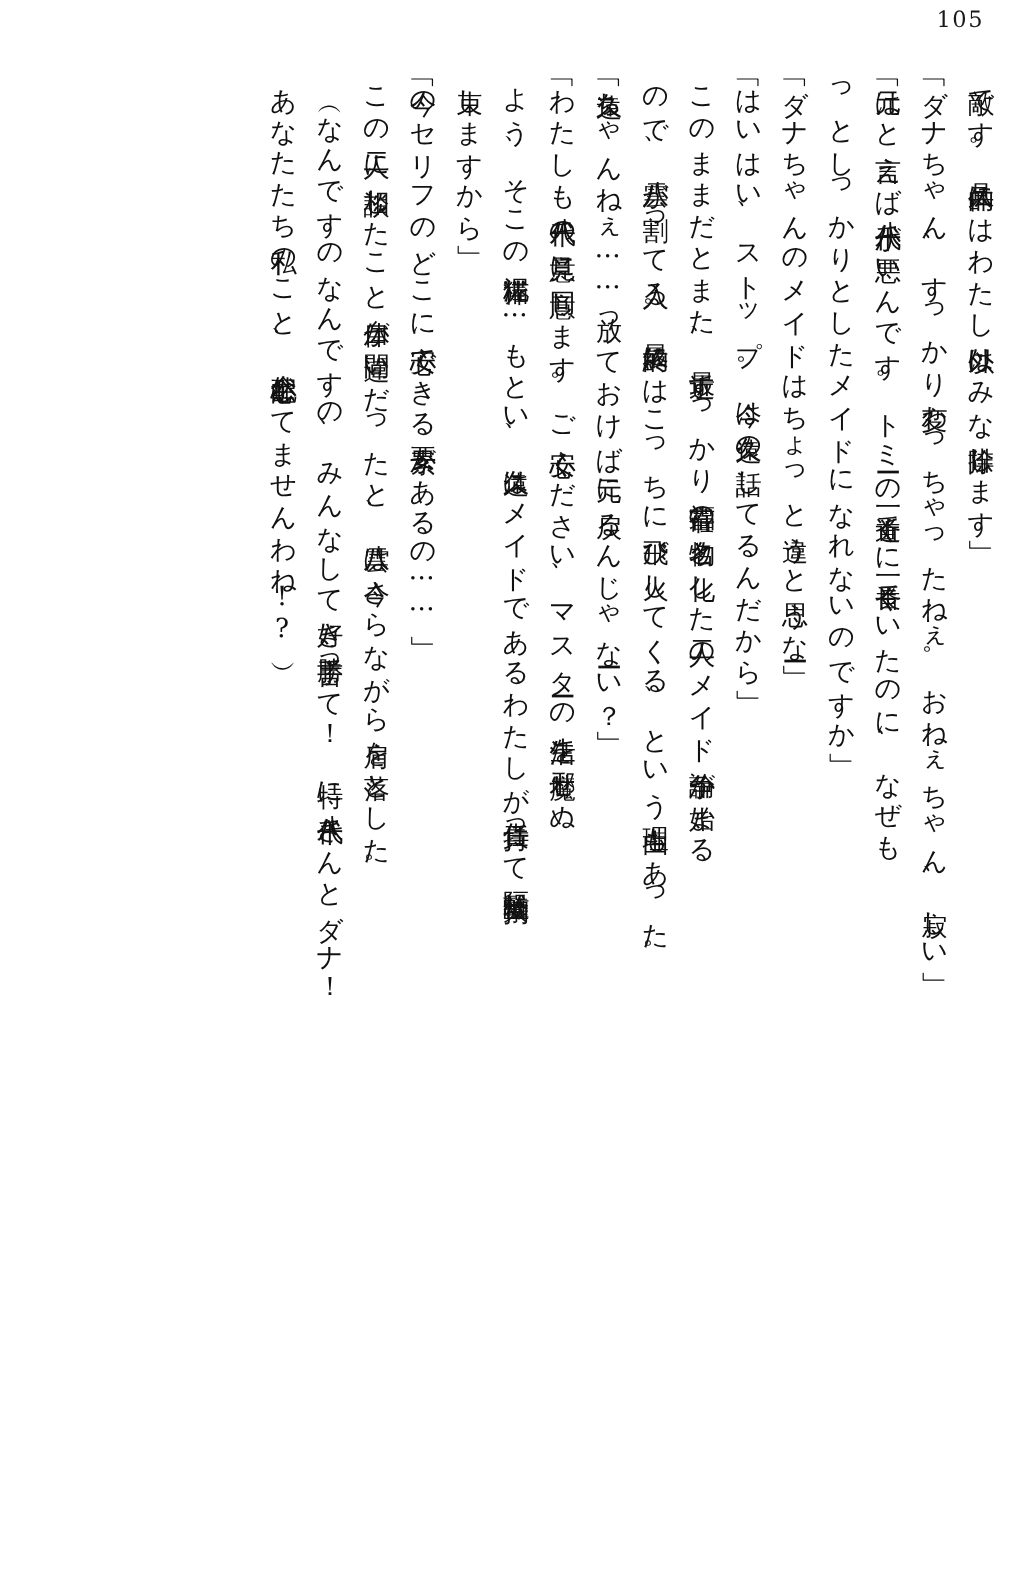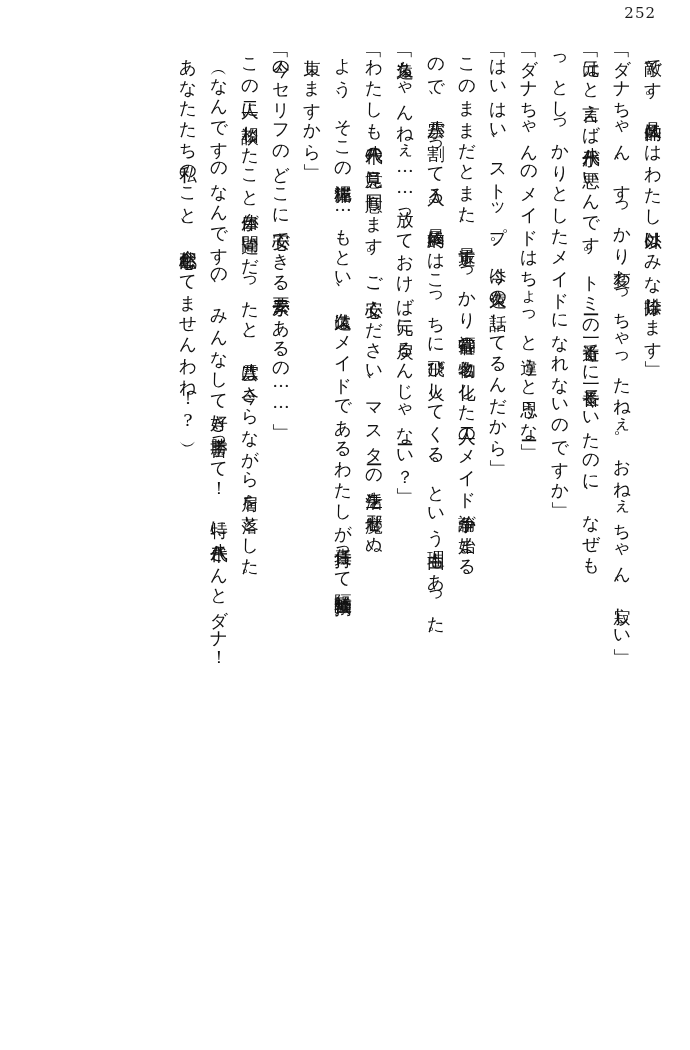--- a/index.html
+++ b/index.html
@@ -60,21 +60,21 @@
 
   .vline.indent {
     padding-top: 18px;
   }
 </style>
 </head>
 <body>
 
 <div class="page">
 
-  <div class="page-number">252</div>
+  <div class="page-number">105</div>
 
   <div class="text-body">
     <div class="vline">敵です。具体的にはわたし以外はみな排除します」</div>
     <div class="vline">「ダナちゃん、すっかり変わっちゃったねぇ。おねぇちゃん、寂しい」</div>
     <div class="vline">「元はと言えば八千代が悪いんです。トミーの一番近くに一番長くいたのに、なぜも</div>
     <div class="vline">っとしっかりとしたメイドになれないのですか」</div>
     <div class="vline">「ダナちゃんのメイドはちょっと違うと思うなー」</div>
     <div class="vline">「はいはい、ストップ。今は久遠の話してるんだから」</div>
     <div class="vline">このままだとまた、最近すっかり福富荘の名物と化した二人のメイド論争が始まる</div>
     <div class="vline">ので、八雲が割って入る。最終的にはこっちに飛び火してくる、という理由もあった。</div>

